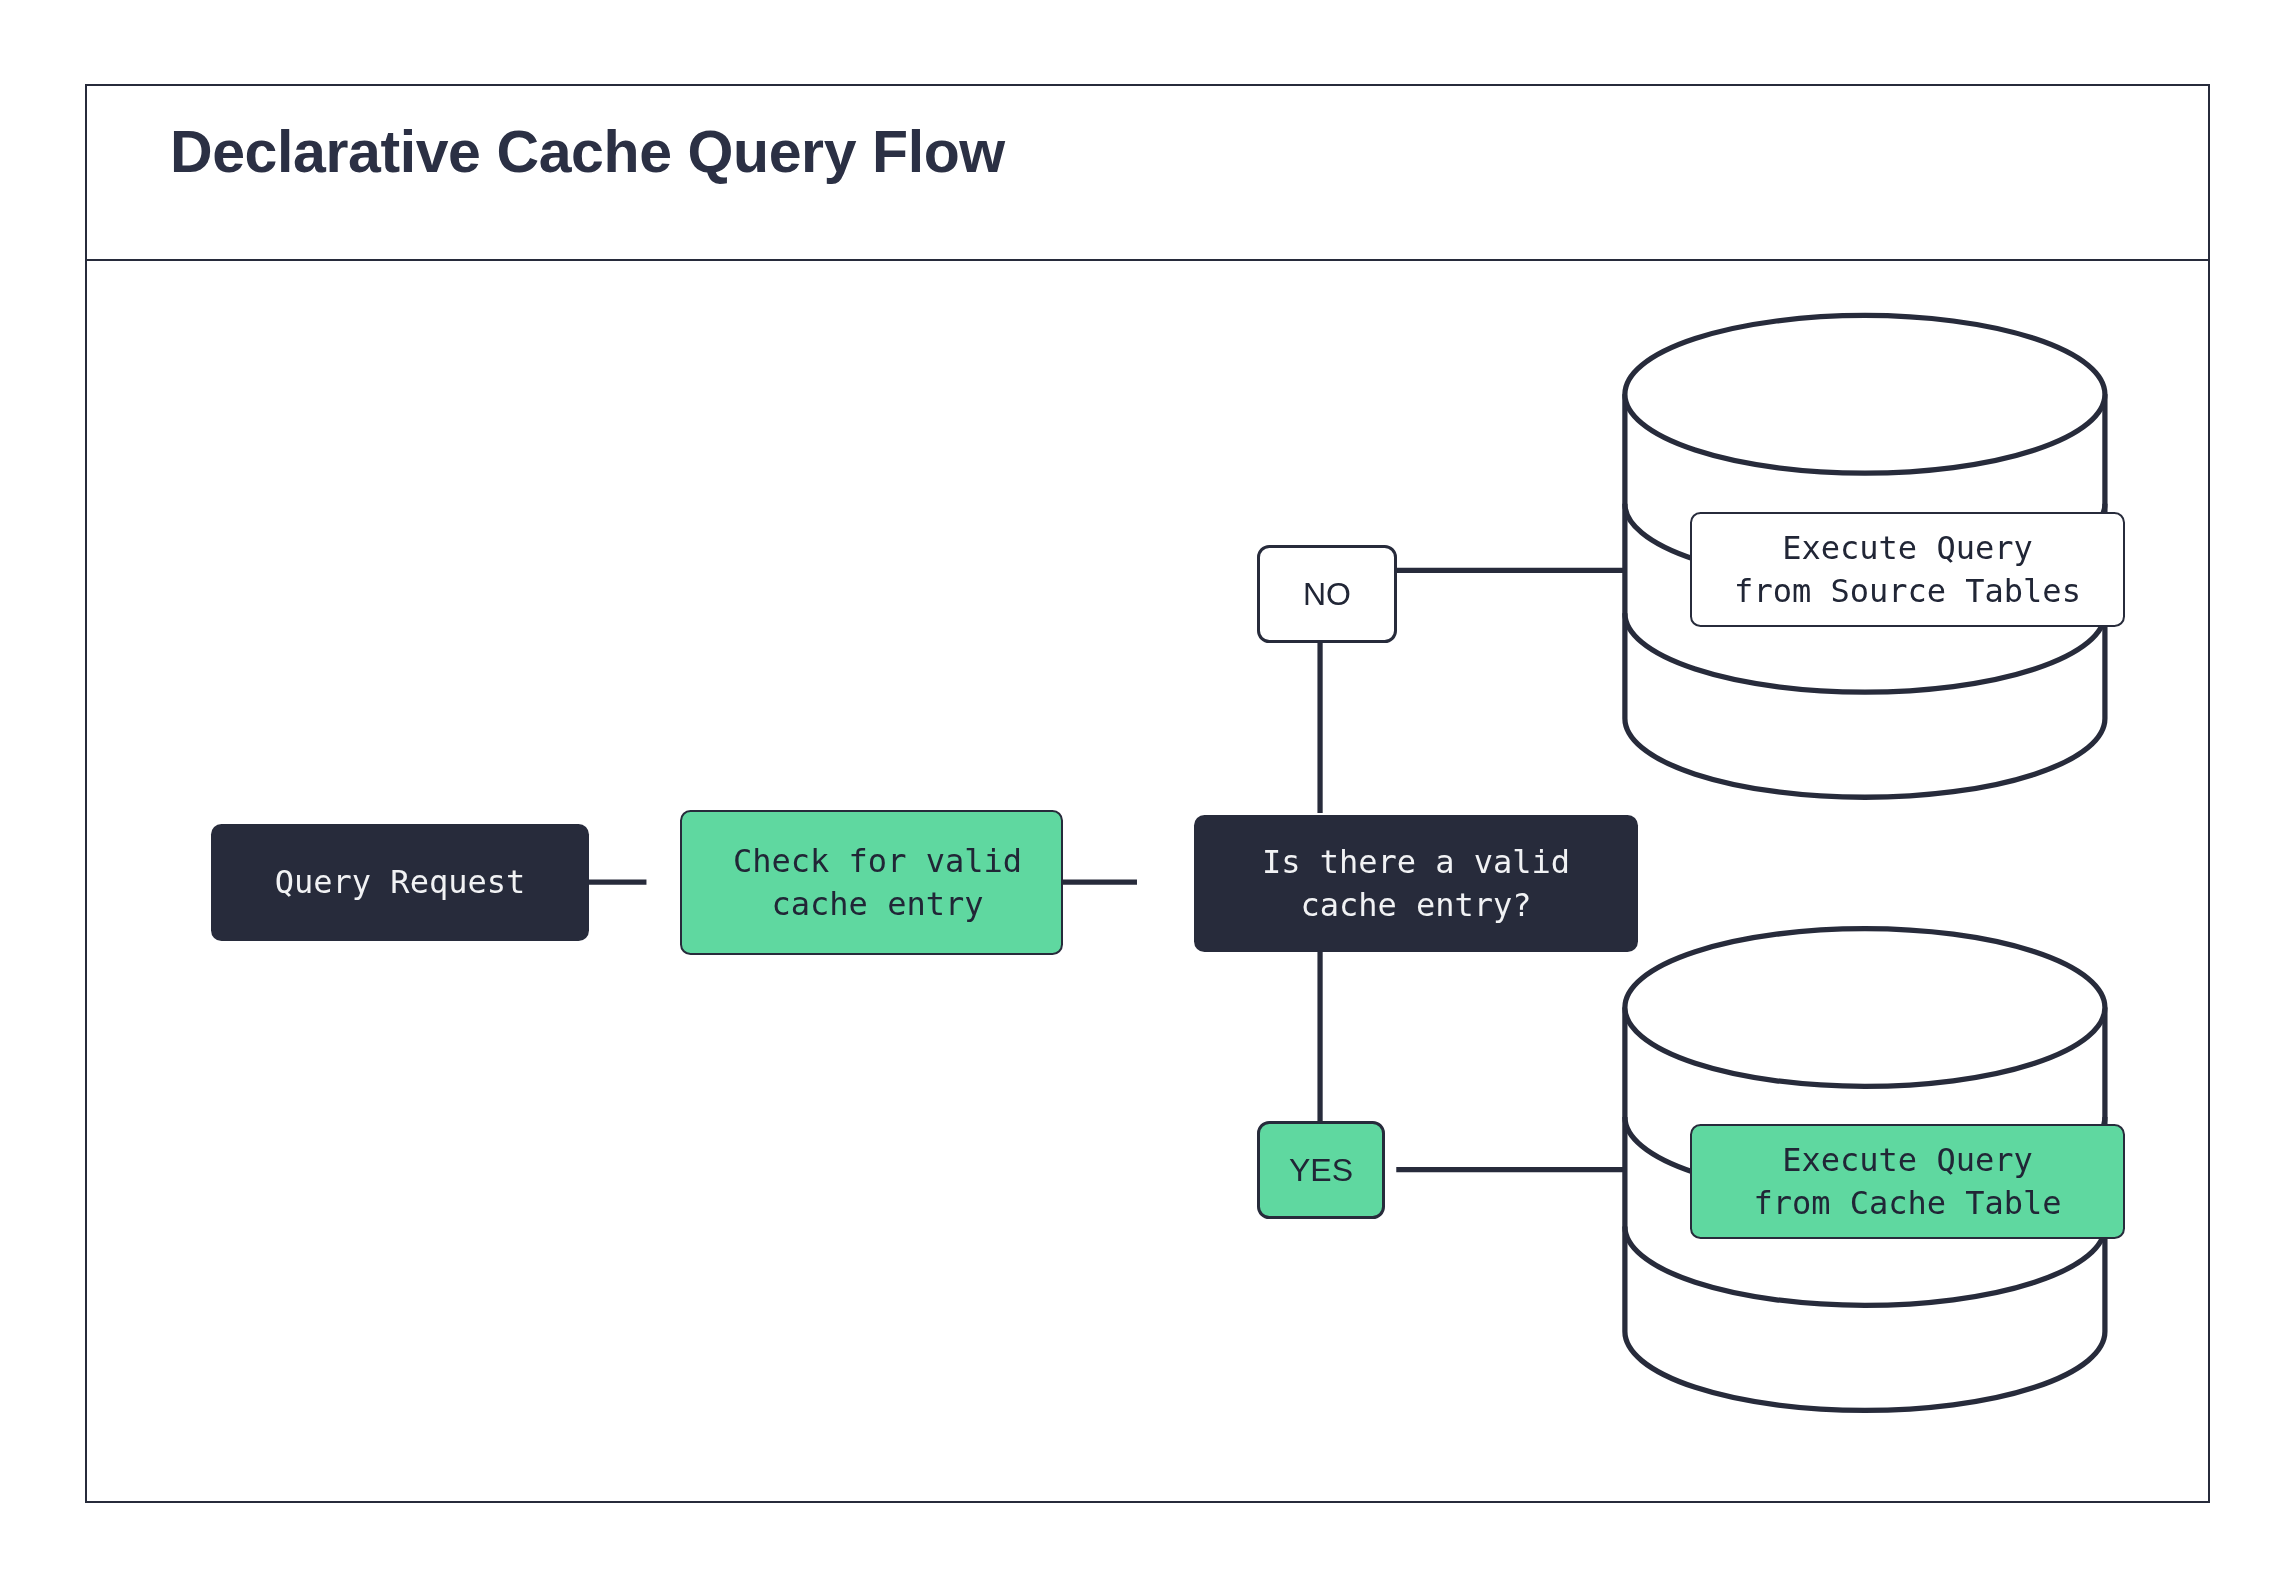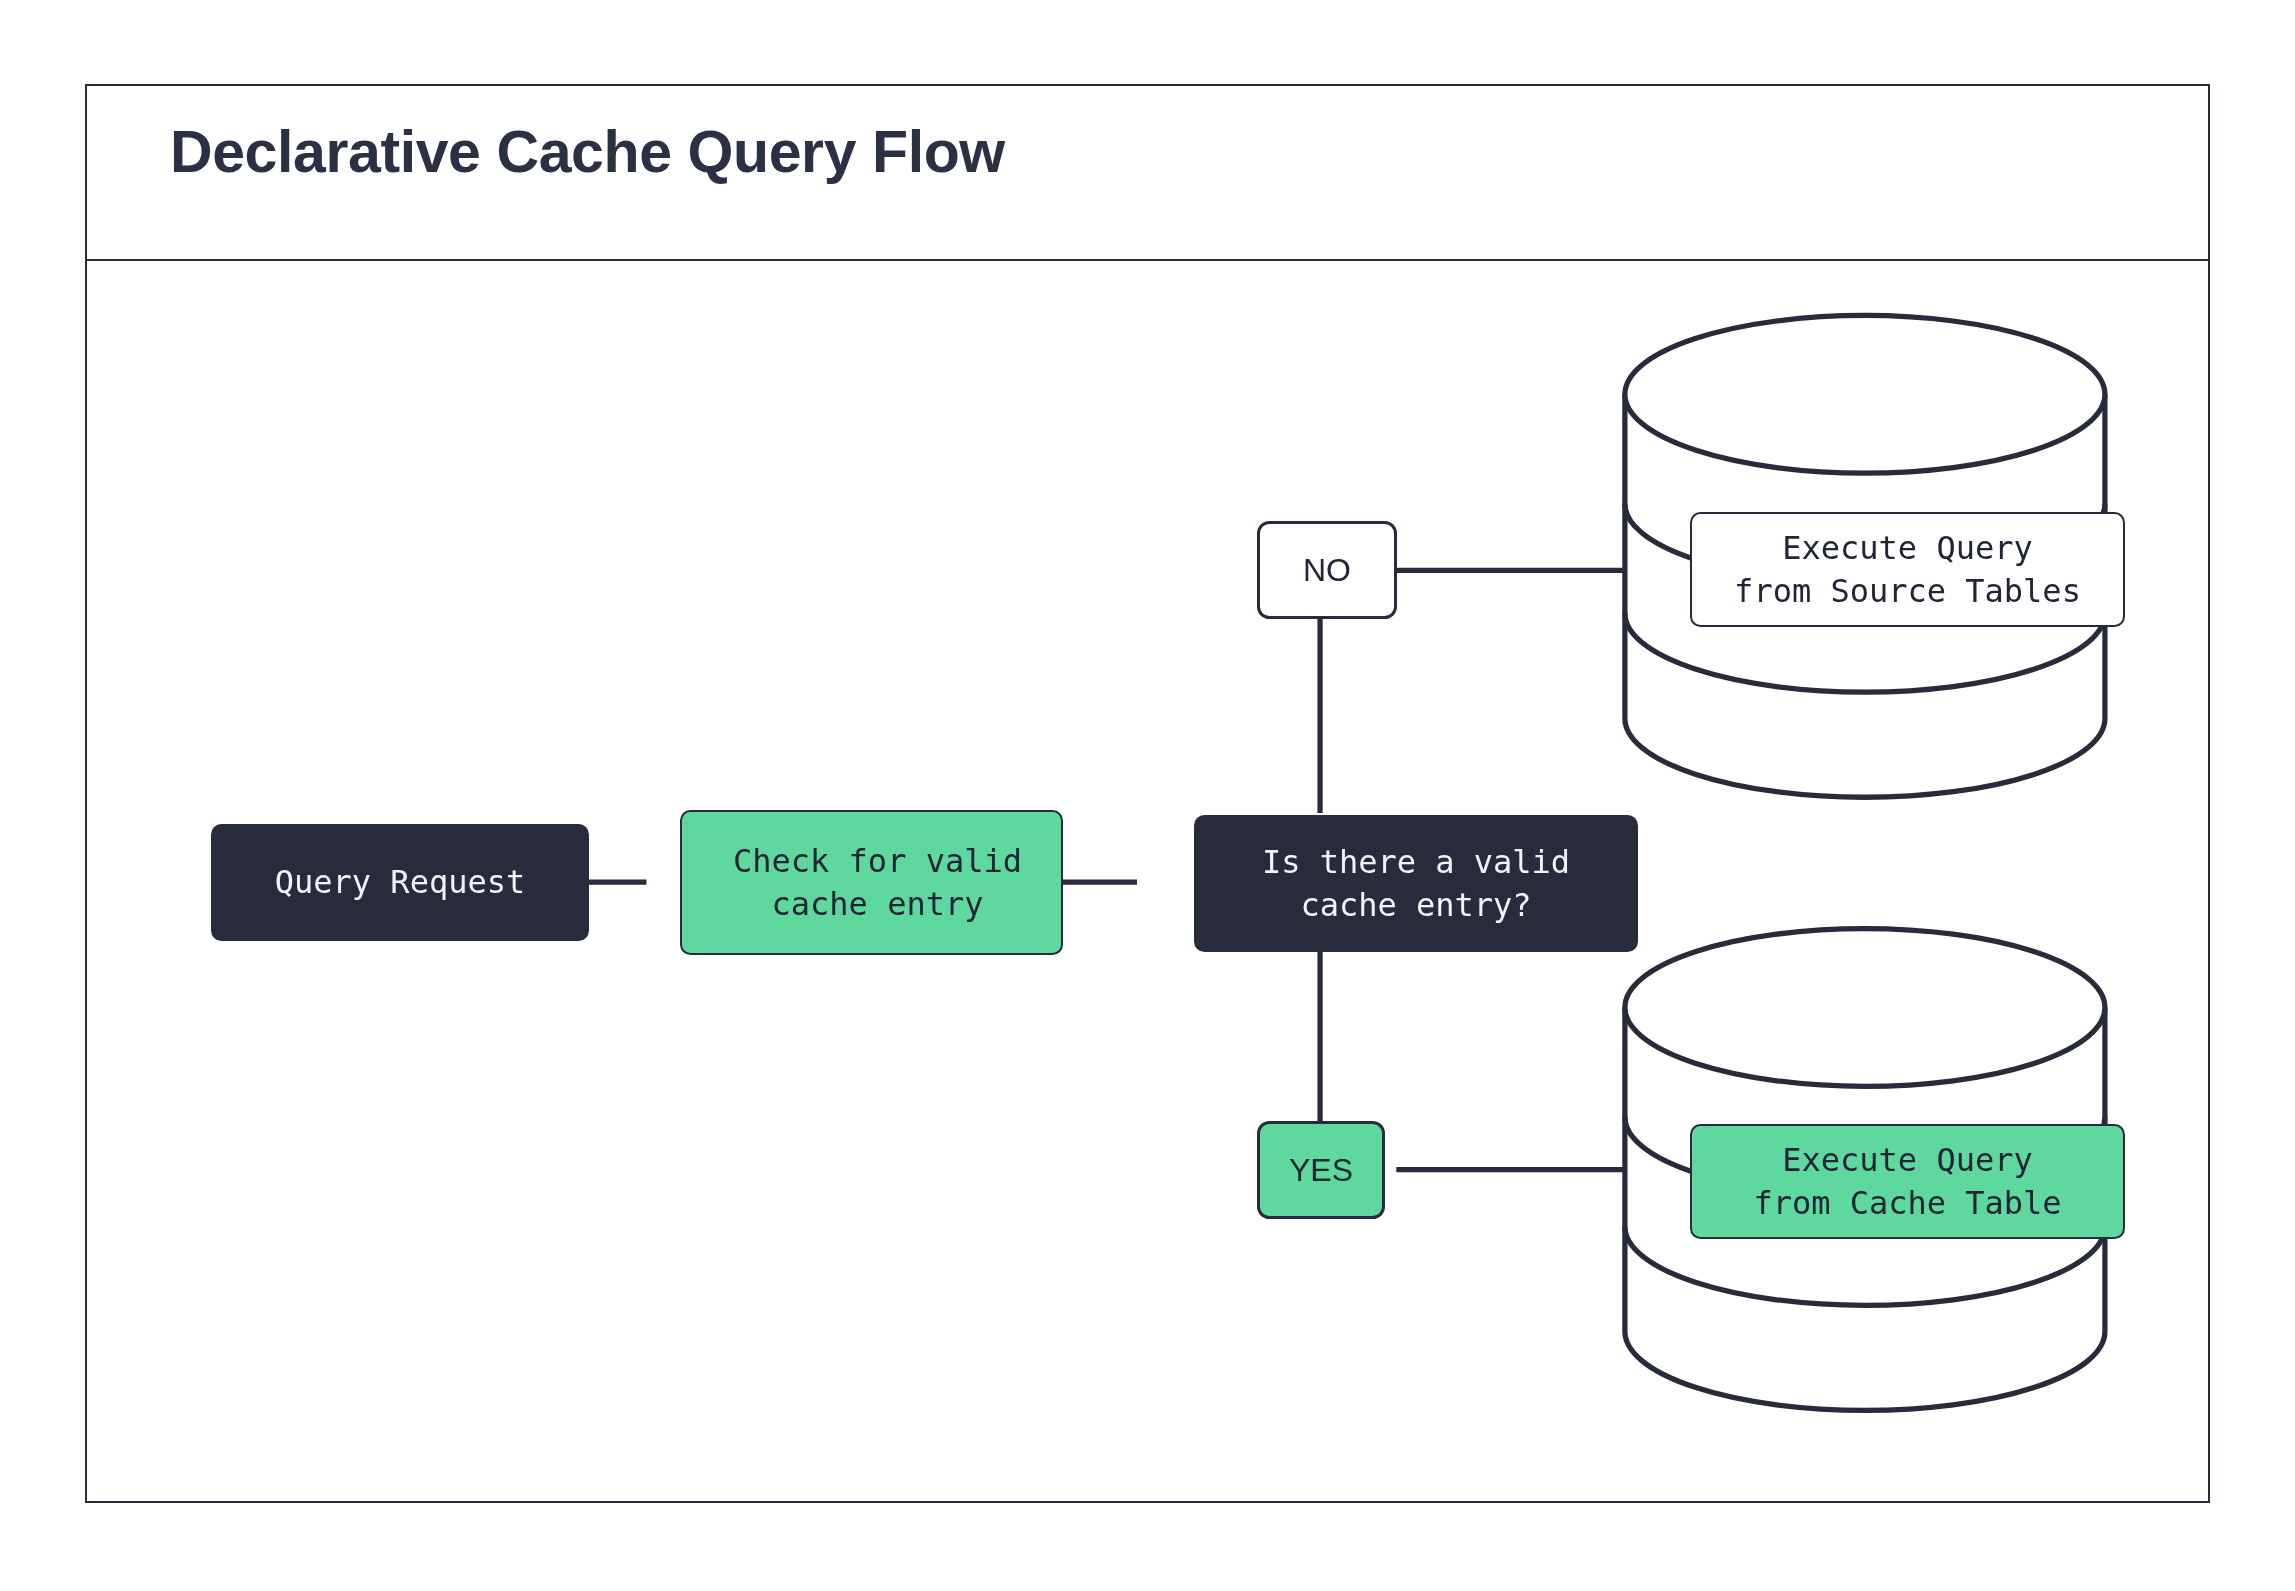--- a/index.html
+++ b/index.html
@@ -28,21 +28,21 @@
              font-size:32px;}
   .node-green{background:#5FD8A0;color:#212636;border:2.6px solid #272B3B;
               border-radius:10.5px;font-size:32px;}
   .node-white{background:#FFFFFF;color:#212636;border:2.6px solid #272B3B;
               border-radius:10.5px;font-size:32px;}
 
   .label-badge{position:absolute;box-sizing:border-box;display:flex;
                align-items:center;justify-content:center;
                font-family:"Liberation Sans",sans-serif;font-size:32px;
                border:3.5px solid #272B3B;border-radius:12.3px;}
-  .badge-white{background:#FFFFFF;color:#212636;}
+  .badge-white{background:#FFFFFF;color:#212636;margin-top:24px;}
   .badge-green{background:#5FD8A0;color:#212636;}
 
   #n-request{left:175px;top:824px;width:378px;height:117px;}
   #n-check{left:644px;top:810px;width:383px;height:145px;padding-left:12px;}
   #n-decision{left:1158px;top:815px;width:444px;height:137px;}
   #b-no{left:1257px;top:521px;width:140px;height:98px;}
   #b-yes{left:1257px;top:1121px;width:128px;height:98px;}
   #n-source{left:1654px;top:512px;width:435px;height:115px;}
   #n-cache{left:1654px;top:1124px;width:435px;height:115px;}
 </style>

